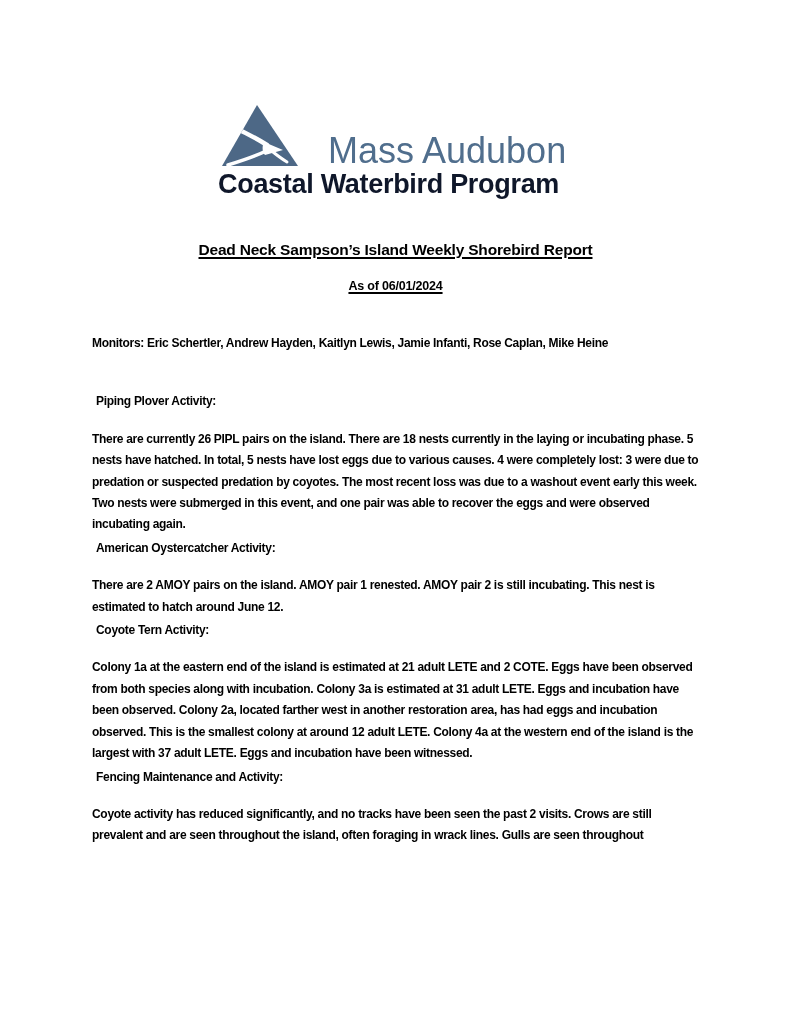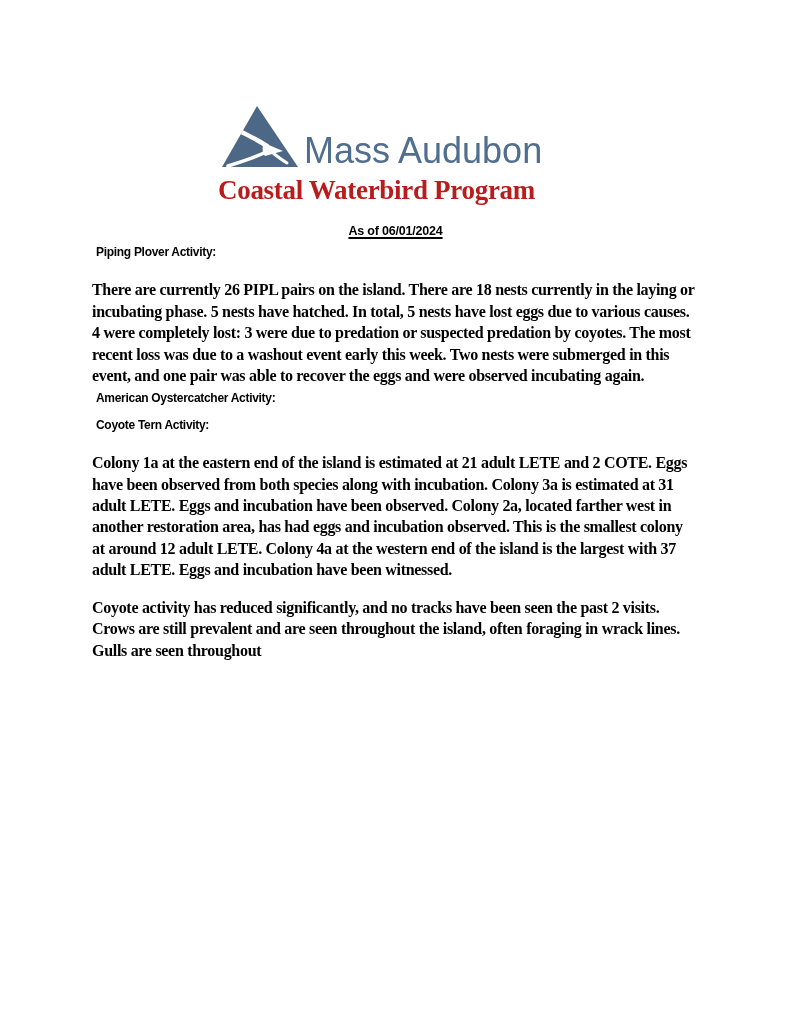--- a/index.html
+++ b/index.html
@@ -3,46 +3,46 @@
 <meta charset="utf-8">
 <style>
   html,body{margin:0;padding:0;background:#ffffff;}
   .page{
     position:relative;width:791px;height:1024px;background:#ffffff;
     font-family:"Liberation Sans","DejaVu Sans",sans-serif;
     font-weight:700;color:#000;overflow:hidden;
   }
   
   .logo{padding-top:103px;padding-left:218px;width:340px;}
-  .logo-top{display:flex;align-items:flex-end;}
+  .logo-top{display:flex;align-items:center;gap:24px;}
   .logo-mark{width:84px;height:64px;flex:0 0 auto;display:block;}
   .brand{
     font-size:36px;line-height:36px;font-weight:400;letter-spacing:0px;
     color:#506e8d;margin:30px 0 0 2px;white-space:nowrap;
   }
   .program{
-    font-family:Liberation Serif, serif;
+    font-family:Liberation Sans, sans-serif;
     font-size:27px;line-height:30px;font-weight:700;letter-spacing:-0.3px;
-    color:#b91c1c;margin-top:6px;white-space:nowrap;
+    color:#0f172a;margin-top:0;white-space:nowrap;
   }
   
   .content{padding:0 92px;}
   .title{
     margin:40px 0 0;text-align:center;font-size:15.5px;line-height:21px;
     letter-spacing:-0.2px;text-decoration:underline;text-decoration-thickness:1.5px;
     text-underline-offset:2px;
   }
   .asof{
     margin:16px 0 0;text-align:center;font-size:12.5px;line-height:21px;
     letter-spacing:-0.2px;text-decoration:underline;text-decoration-thickness:1.5px;
     text-underline-offset:2px;
   }
   .monitors{margin:36px 0 37px;font-size:12px;line-height:21.4px;letter-spacing:-0.3px;}
   section h3{margin:0 4px 5px;font-size:12px;line-height:21.4px;letter-spacing:-0.3px;font-weight:700;}
-  section p{margin:16px 0 2px;font-size:16px;line-height:21.4px;letter-spacing:-0.3px;font-family:Liberation Serif, serif;}
+  section p{margin:16px 0 2px;font-size:12px;line-height:21.4px;letter-spacing:-0.3px;}
 </style>
 </head>
 <body>
 
 <div class="page">
 
   <div class="logo">
     <div class="logo-top">
       <svg class="logo-mark" viewBox="0 0 84 64" aria-hidden="true">
         <defs>
@@ -57,37 +57,41 @@
           <path d="M48 47 C 36 53, 23 57, 10 61" stroke="#ffffff" stroke-width="3.5" fill="none" stroke-linecap="round"></path>
           <path d="M55 48 C 60 52, 64 55, 69 58" stroke="#ffffff" stroke-width="3" fill="none" stroke-linecap="round"></path>
         </g>
       </svg>
       <span class="brand">Mass Audubon</span>
     </div>
     <div class="program">Coastal Waterbird Program</div>
   </div>
 
   <div class="content">
+    <div class="title">Dead Neck Sampson’s Island Weekly Shorebird Report</div>
     <div class="asof">As of 06/01/2024</div>
+    <div class="monitors">Monitors: Eric Schertler, Andrew Hayden, Kaitlyn Lewis, Jamie Infanti, Rose Caplan, Mike Heine</div>
 
     <section>
       <h3>Piping Plover Activity:</h3>
       <p>There are currently 26 PIPL pairs on the island. There are 18 nests currently in the laying or incubating phase. 5 nests have hatched. In total, 5 nests have lost eggs due to various causes. 4 were completely lost: 3 were due to predation or suspected predation by coyotes. The most recent loss was due to a washout event early this week. Two nests were submerged in this event, and one pair was able to recover the eggs and were observed incubating again.</p>
     </section>
 
     <section>
       <h3>American Oystercatcher Activity:</h3>
+      <p>There are 2 AMOY pairs on the island. AMOY pair 1 renested. AMOY pair 2 is still incubating. This nest is estimated to hatch around June 12.</p>
     </section>
 
     <section>
       <h3>Coyote Tern Activity:</h3>
       <p>Colony 1a at the eastern end of the island is estimated at 21 adult LETE and 2 COTE. Eggs have been observed from both species along with incubation. Colony 3a is estimated at 31 adult LETE. Eggs and incubation have been observed. Colony 2a, located farther west in another restoration area, has had eggs and incubation observed. This is the smallest colony at around 12 adult LETE. Colony 4a at the western end of the island is the largest with 37 adult LETE. Eggs and incubation have been witnessed.</p>
     </section>
 
     <section>
+      <h3>Fencing Maintenance and Activity:</h3>
     </section>
 
     <section>
       <p>Coyote activity has reduced significantly, and no tracks have been seen the past 2 visits. Crows are still prevalent and are seen throughout the island, often foraging in wrack lines. Gulls are seen throughout</p>
     </section>
   </div>
 
 </div>
 
 </body></html>

